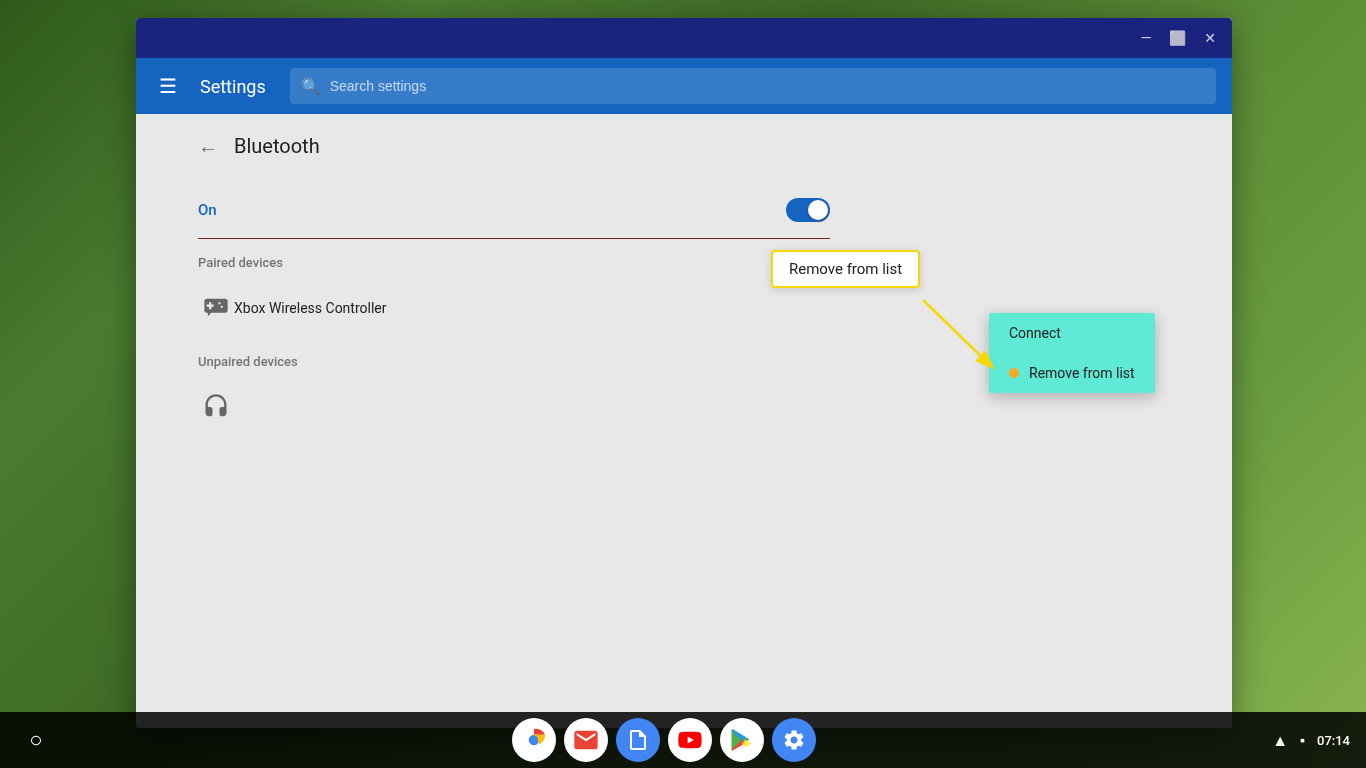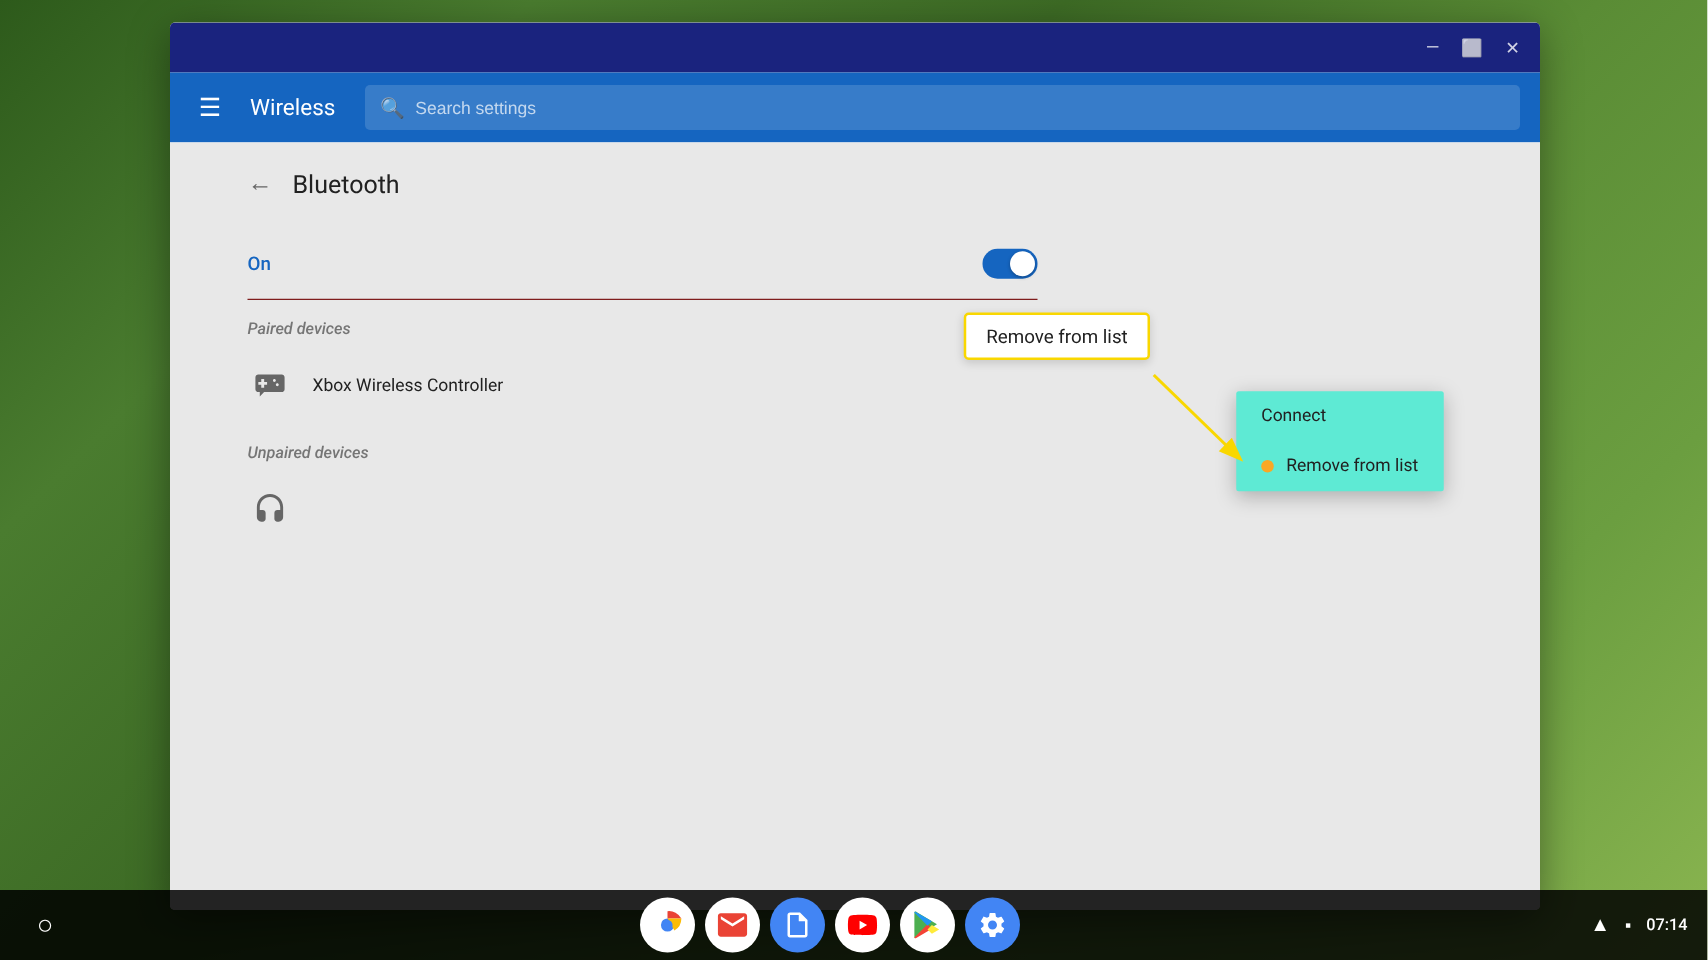--- a/index.html
+++ b/index.html
@@ -235,28 +235,27 @@
       right: 2px;
       box-shadow: 0 1px 3px rgba(0,0,0,0.3);
     }
 
     .section-label {
       font-size: 13px;
       color: #757575;
       padding: 16px 0 8px 0;
       font-weight: 500;
       text-transform: none;
-      font-style: italic;
     }
 
     .device-row {
       display: flex;
       align-items: center;
       padding: 12px 0;
-      gap: 16px;
+      gap: 0;
     }
 
     .device-icon {
       width: 36px;
       height: 36px;
       display: flex;
       align-items: center;
       justify-content: center;
       color: #666;
       font-size: 22px;
@@ -346,21 +345,21 @@
     <div class="titlebar">
       <div class="titlebar-controls">
         <div class="titlebar-btn">—</div>
         <div class="titlebar-btn">⬜</div>
         <div class="titlebar-btn">✕</div>
       </div>
     </div>
 
     <div class="app-header">
       <div class="hamburger">☰</div>
-      <span class="app-title">Wireless</span>
+      <span class="app-title">Settings</span>
       <div class="search-bar">
         <span class="search-icon-el">🔍</span>
         <input class="search-input" placeholder="Search settings" style="">
       </div>
     </div>
 
     <div class="content-area">
       <div class="main-panel">
         <div class="settings-content">
 

